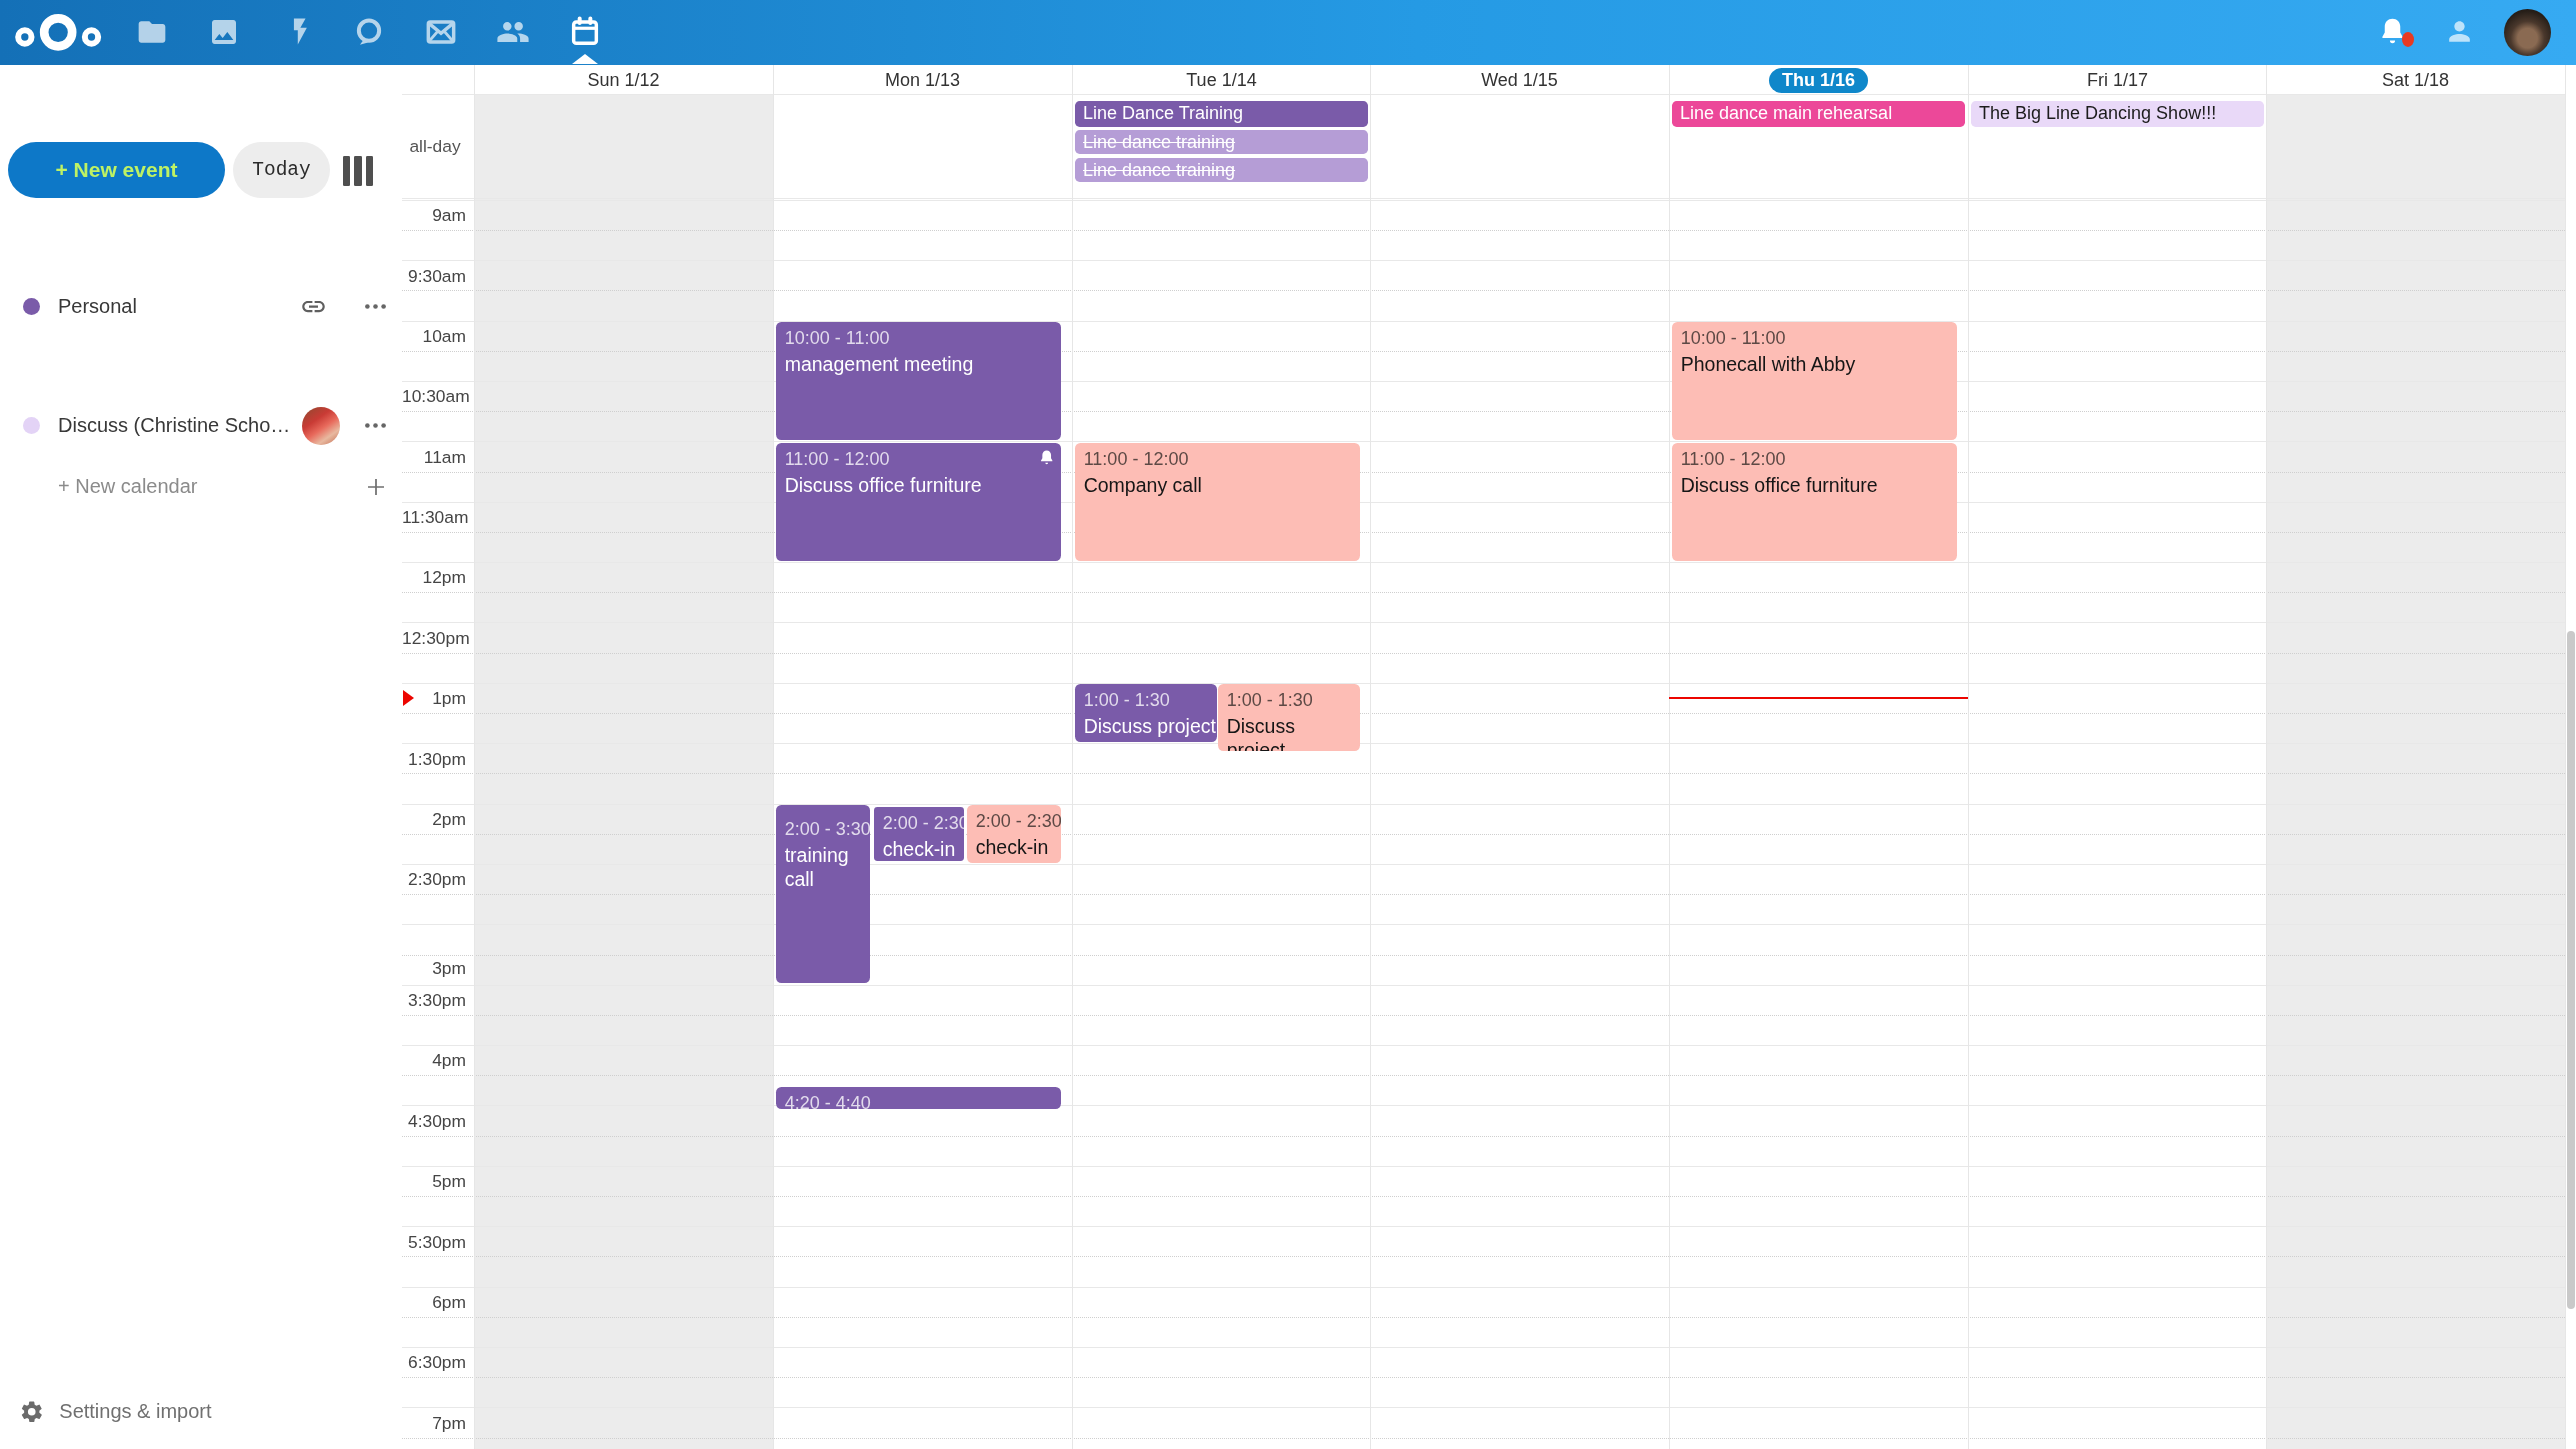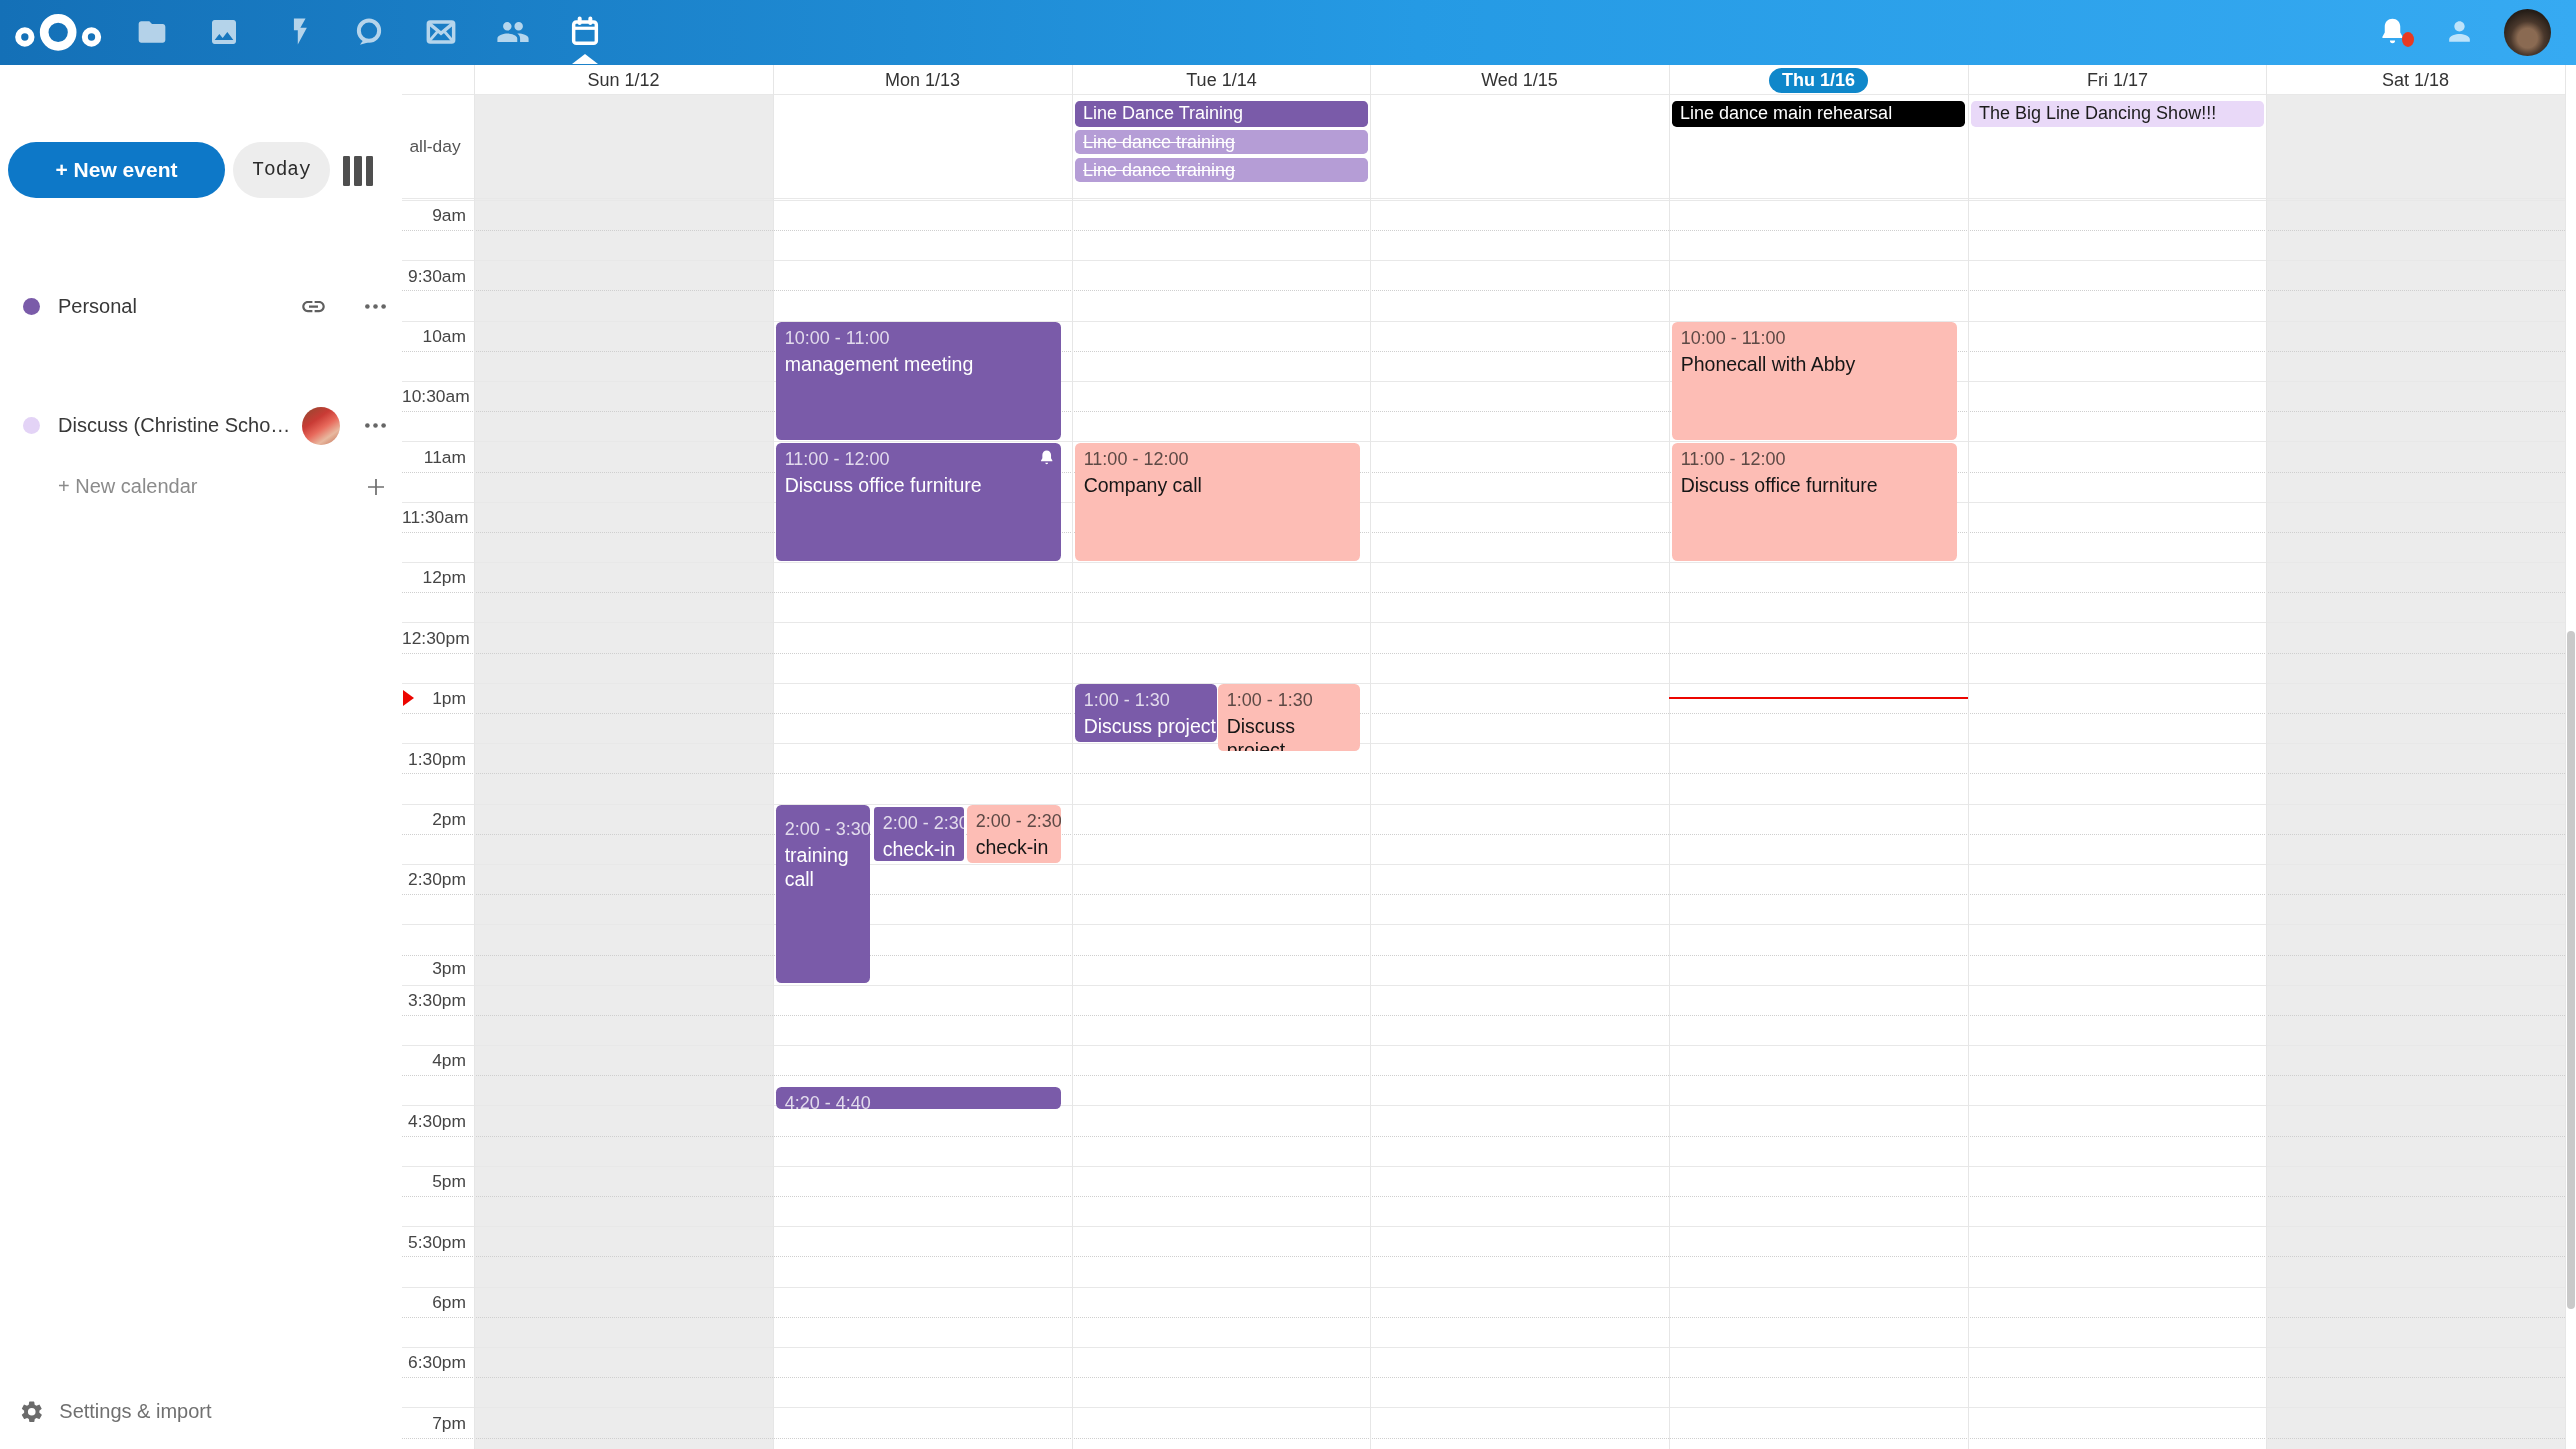--- a/index.html
+++ b/index.html
@@ -23,21 +23,21 @@
     background:radial-gradient(circle at 50% 62%, #8a6a52 0 26%, #4a382c 45%, #261e18 72%, #1c1512 100%);cursor:pointer;}
   #bell-dot{position:absolute;left:25.5px;top:16px;width:12px;height:14.8px;border-radius:50%;background:#e83a22;}
   
   #sidebar{position:absolute;left:0;top:65px;width:402px;bottom:0;background:#ffffff;z-index:20;}
   #week-pill{position:absolute;left:8px;top:11.4px;width:371px;height:52px;background:#ededed;border-radius:27px;}
   #week-pill .divider{position:absolute;top:0;bottom:0;width:0.7px;background:#d9d9d9;}
   .chev-btn{position:absolute;top:0;width:52px;height:52px;display:flex;align-items:center;justify-content:center;cursor:pointer;}
   #week-label{position:absolute;left:52px;right:52px;top:0;height:52px;display:flex;align-items:center;justify-content:center;
     font-size:21px;color:#1f1f1f;cursor:pointer;}
   #new-event-btn{position:absolute;left:8px;top:77px;width:217px;height:56px;border-radius:28px;background:#0d78c8;
-    color:#ffffff;font-weight:bold;font-size:21px;display:flex;align-items:center;justify-content:center;cursor:pointer;border:none;}
+    color:#bef264;font-weight:bold;font-size:21px;display:flex;align-items:center;justify-content:center;cursor:pointer;border:none;}
   #today-btn{position:absolute;left:233px;top:77px;width:97px;height:56px;border-radius:28px;background:#ededed;
     color:#2b2b2b;font-size:19.5px;display:flex;align-items:center;justify-content:center;cursor:pointer;border:none;font-family:Liberation Mono, monospace;}
   #view-switcher{position:absolute;left:343px;top:91px;width:35px;height:29.5px;display:flex;gap:4px;cursor:pointer;}
   #view-switcher span{width:7.4px;height:29.5px;background:#4f4f4f;border-radius:1.3px;}
   .cal-row{position:absolute;left:0;width:402px;height:59px;}
   .cal-dot{position:absolute;left:23px;top:21px;width:17.4px;height:17.4px;border-radius:50%;}
   .cal-label{position:absolute;left:58px;top:0;height:59px;max-width:241px;display:flex;align-items:center;
     font-size:20px;color:#383838;white-space:nowrap;overflow:hidden;}
   .cal-avatar{position:absolute;left:302px;top:10.7px;width:38px;height:38px;border-radius:50%;
     background:linear-gradient(145deg,#8c4a2f 0%,#c93b35 35%,#e86a5c 55%,#e8b9a0 75%,#c1664a 100%);}
@@ -294,21 +294,21 @@
     <div class="timelabel" style="left: 0px; top: 1046px; width: 64px;">4:30pm</div>
     <div class="timelabel" style="left: 0px; top: 1106px; width: 64px;">5pm</div>
     <div class="timelabel" style="left: 0px; top: 1167px; width: 64px;">5:30pm</div>
     <div class="timelabel" style="left: 0px; top: 1227px; width: 64px;">6pm</div>
     <div class="timelabel" style="left: 0px; top: 1287px; width: 64px;">6:30pm</div>
     <div class="timelabel" style="left: 0px; top: 1348px; width: 64px;">7pm</div>
     <div class="" id="allday-label">all-day</div>
     <div class="adevent" style="left: 673px; top: 36px; width: 277px; height: 25.5px; background: rgb(122, 91, 169); color: rgb(255, 255, 255);">Line Dance Training</div>
     <div class="adevent" style="left: 673px; top: 65px; width: 277px; height: 24px; background: rgb(181, 157, 214); color: rgb(255, 255, 255); text-decoration: line-through;">Line dance training</div>
     <div class="adevent" style="left: 673px; top: 93px; width: 277px; height: 24px; background: rgb(181, 157, 214); color: rgb(255, 255, 255); text-decoration: line-through;">Line dance training</div>
-    <div class="adevent" style="left: 1270px; top: 36px; width: 277px; height: 25.5px; background: #000000; color: rgb(255, 255, 255);">Line dance main rehearsal</div>
+    <div class="adevent" style="left: 1270px; top: 36px; width: 277px; height: 25.5px; background: #ec4899; color: rgb(255, 255, 255);">Line dance main rehearsal</div>
     <div class="adevent" style="left: 1569px; top: 36px; width: 277px; height: 25.5px; background: rgb(233, 217, 248); color: rgb(28, 28, 28);">The Big Line Dancing Show!!!</div>
     <div class="event" style="left: 374px; top: 257px; width: 285px; height: 118px; background: rgb(122, 91, 169);">
       <div class="etime" style="color: rgba(255, 255, 255, 0.78);">10:00 - 11:00</div>
       <div class="etitle" style="color: rgb(255, 255, 255);">management meeting</div>
     </div>
     <div class="event" style="left: 374px; top: 378px; width: 285px; height: 118px; background: rgb(122, 91, 169);">
       <div class="etime" style="color: rgba(255, 255, 255, 0.78);">11:00 - 12:00</div>
       <div class="etitle" style="color: rgb(255, 255, 255);">Discuss office furniture</div>
       <span class="bell"><svg width="17.4" height="17.4" viewBox="0 0 24 24">
           <path fill="#ffffff" d="M12 2.2c-3.4 0-6 2.6-6 6v4.6L4.2 16v1h15.6v-1L18 12.8V8.2c0-3.4-2.6-6-6-6z"></path>

